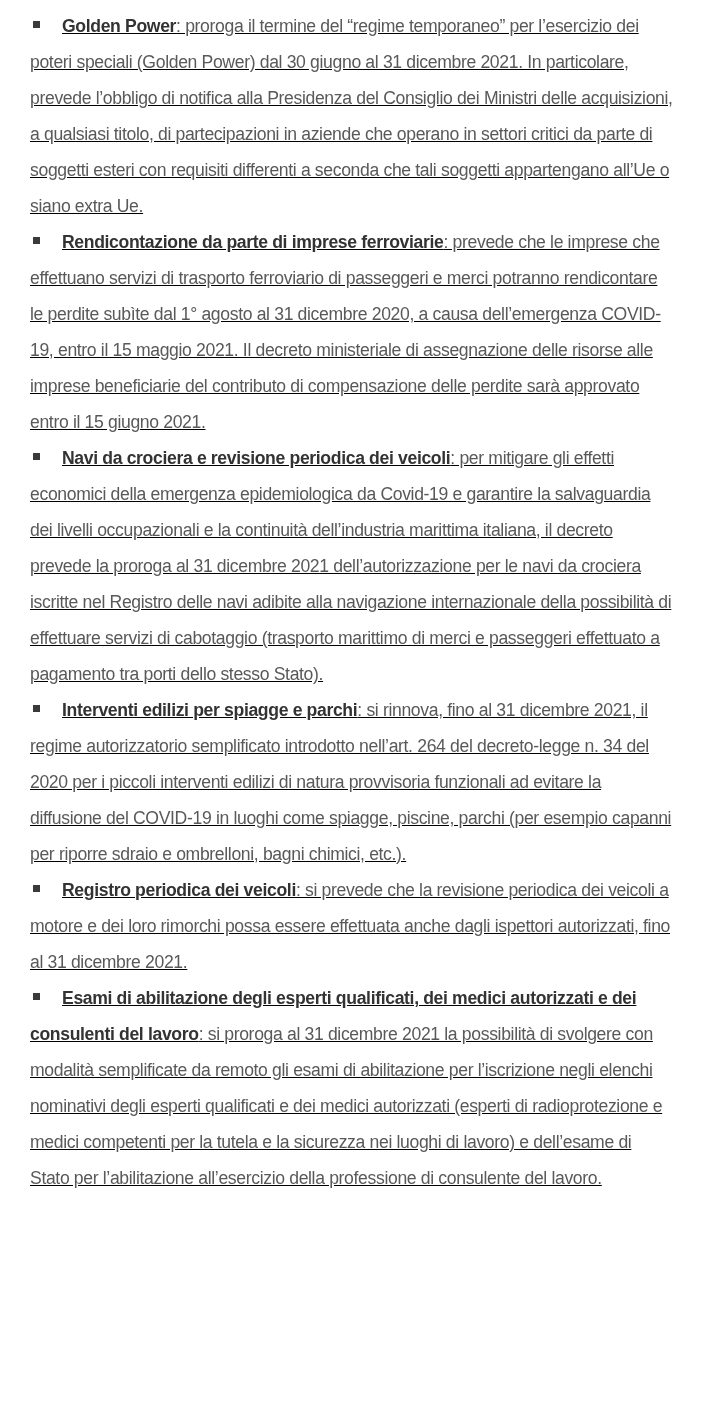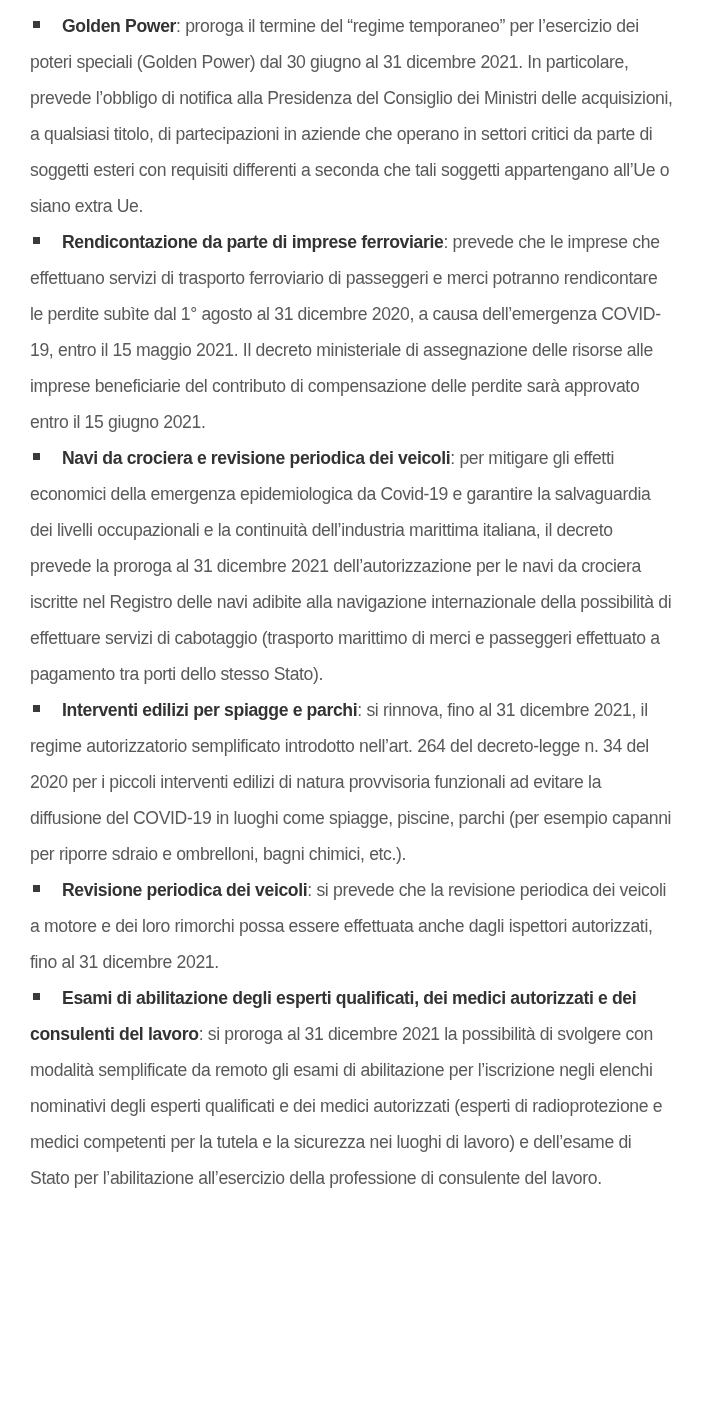--- a/index.html
+++ b/index.html
@@ -10,20 +10,21 @@
     body {
       width: 716px;
       height: 1405px;
       overflow: hidden;
       font-family: "Liberation Sans", sans-serif;
     }
     .content {
       padding: 8px 18px 0 30px;
       box-sizing: border-box;
       width: 692px;
+      text-decoration: underline;
     }
     ul.items {
       list-style: none;
       margin: 0;
       padding: 0;
     }
     li.item {
       position: relative;
       margin: 0;
       padding: 0;
@@ -49,16 +50,16 @@
   </style>
 </head>
 <body>
 
 <div class="content">
   <ul class="items">
     <li class="item"><span class="bullet"></span><strong class="term">Golden Power</strong><span>: proroga il termine del “regime temporaneo” per l’esercizio dei poteri speciali (Golden Power) dal 30 giugno al 31 dicembre 2021. In particolare, prevede l’obbligo di notifica alla Presidenza del Consiglio dei Ministri delle acquisizioni, a qualsiasi titolo, di partecipazioni in aziende che operano in settori critici da parte di soggetti esteri con requisiti differenti a seconda che tali soggetti appartengano all’Ue o siano extra Ue.</span></li>
     <li class="item"><span class="bullet"></span><strong class="term">Rendicontazione da parte di imprese ferroviarie</strong><span>: prevede che le imprese che effettuano servizi di trasporto ferroviario di passeggeri e merci potranno rendicontare le perdite subìte dal 1° agosto al 31 dicembre 2020, a causa dell’emergenza COVID-19, entro il 15 maggio 2021. Il decreto ministeriale di assegnazione delle risorse alle imprese beneficiarie del contributo di compensazione delle perdite sarà approvato entro il 15 giugno 2021.</span></li>
     <li class="item"><span class="bullet"></span><strong class="term">Navi da crociera e revisione periodica dei veicoli</strong><span>: per mitigare gli effetti economici della emergenza epidemiologica da Covid-19 e garantire la salvaguardia dei livelli occupazionali e la continuità dell’industria marittima italiana, il decreto prevede la proroga al 31 dicembre 2021 dell’autorizzazione per le navi da crociera iscritte nel Registro delle navi adibite alla navigazione internazionale della possibilità di effettuare servizi di cabotaggio (trasporto marittimo di merci e passeggeri effettuato a pagamento tra porti dello stesso Stato).</span></li>
     <li class="item"><span class="bullet"></span><strong class="term">Interventi edilizi per spiagge e parchi</strong><span>: si rinnova, fino al 31 dicembre 2021, il regime autorizzatorio semplificato introdotto nell’art. 264 del decreto-legge n. 34 del 2020 per i piccoli interventi edilizi di natura provvisoria funzionali ad evitare la diffusione del COVID-19 in luoghi come spiagge, piscine, parchi (per esempio capanni per riporre sdraio e ombrelloni, bagni chimici, etc.).</span></li>
-    <li class="item"><span class="bullet"></span><strong class="term">Revisione periodica dei veicoli</strong><span>: si prevede che la revisione periodica dei veicoli a motore e dei loro rimorchi possa essere effettuata anche dagli ispettori autorizzati, fino al 31 dicembre 2021.</span></li>
+    <li class="item"><span class="bullet"></span><strong class="term">Registro periodica dei veicoli</strong><span>: si prevede che la revisione periodica dei veicoli a motore e dei loro rimorchi possa essere effettuata anche dagli ispettori autorizzati, fino al 31 dicembre 2021.</span></li>
     <li class="item"><span class="bullet"></span><strong class="term">Esami di abilitazione degli esperti qualificati, dei medici autorizzati e dei consulenti del lavoro</strong><span>: si proroga al 31 dicembre 2021 la possibilità di svolgere con modalità semplificate da remoto gli esami di abilitazione per l’iscrizione negli elenchi nominativi degli esperti qualificati e dei medici autorizzati (esperti di radioprotezione e medici competenti per la tutela e la sicurezza nei luoghi di lavoro) e dell’esame di Stato per l’abilitazione all’esercizio della professione di consulente del lavoro.</span></li>
   </ul>
 </div>
 
 </body></html>

